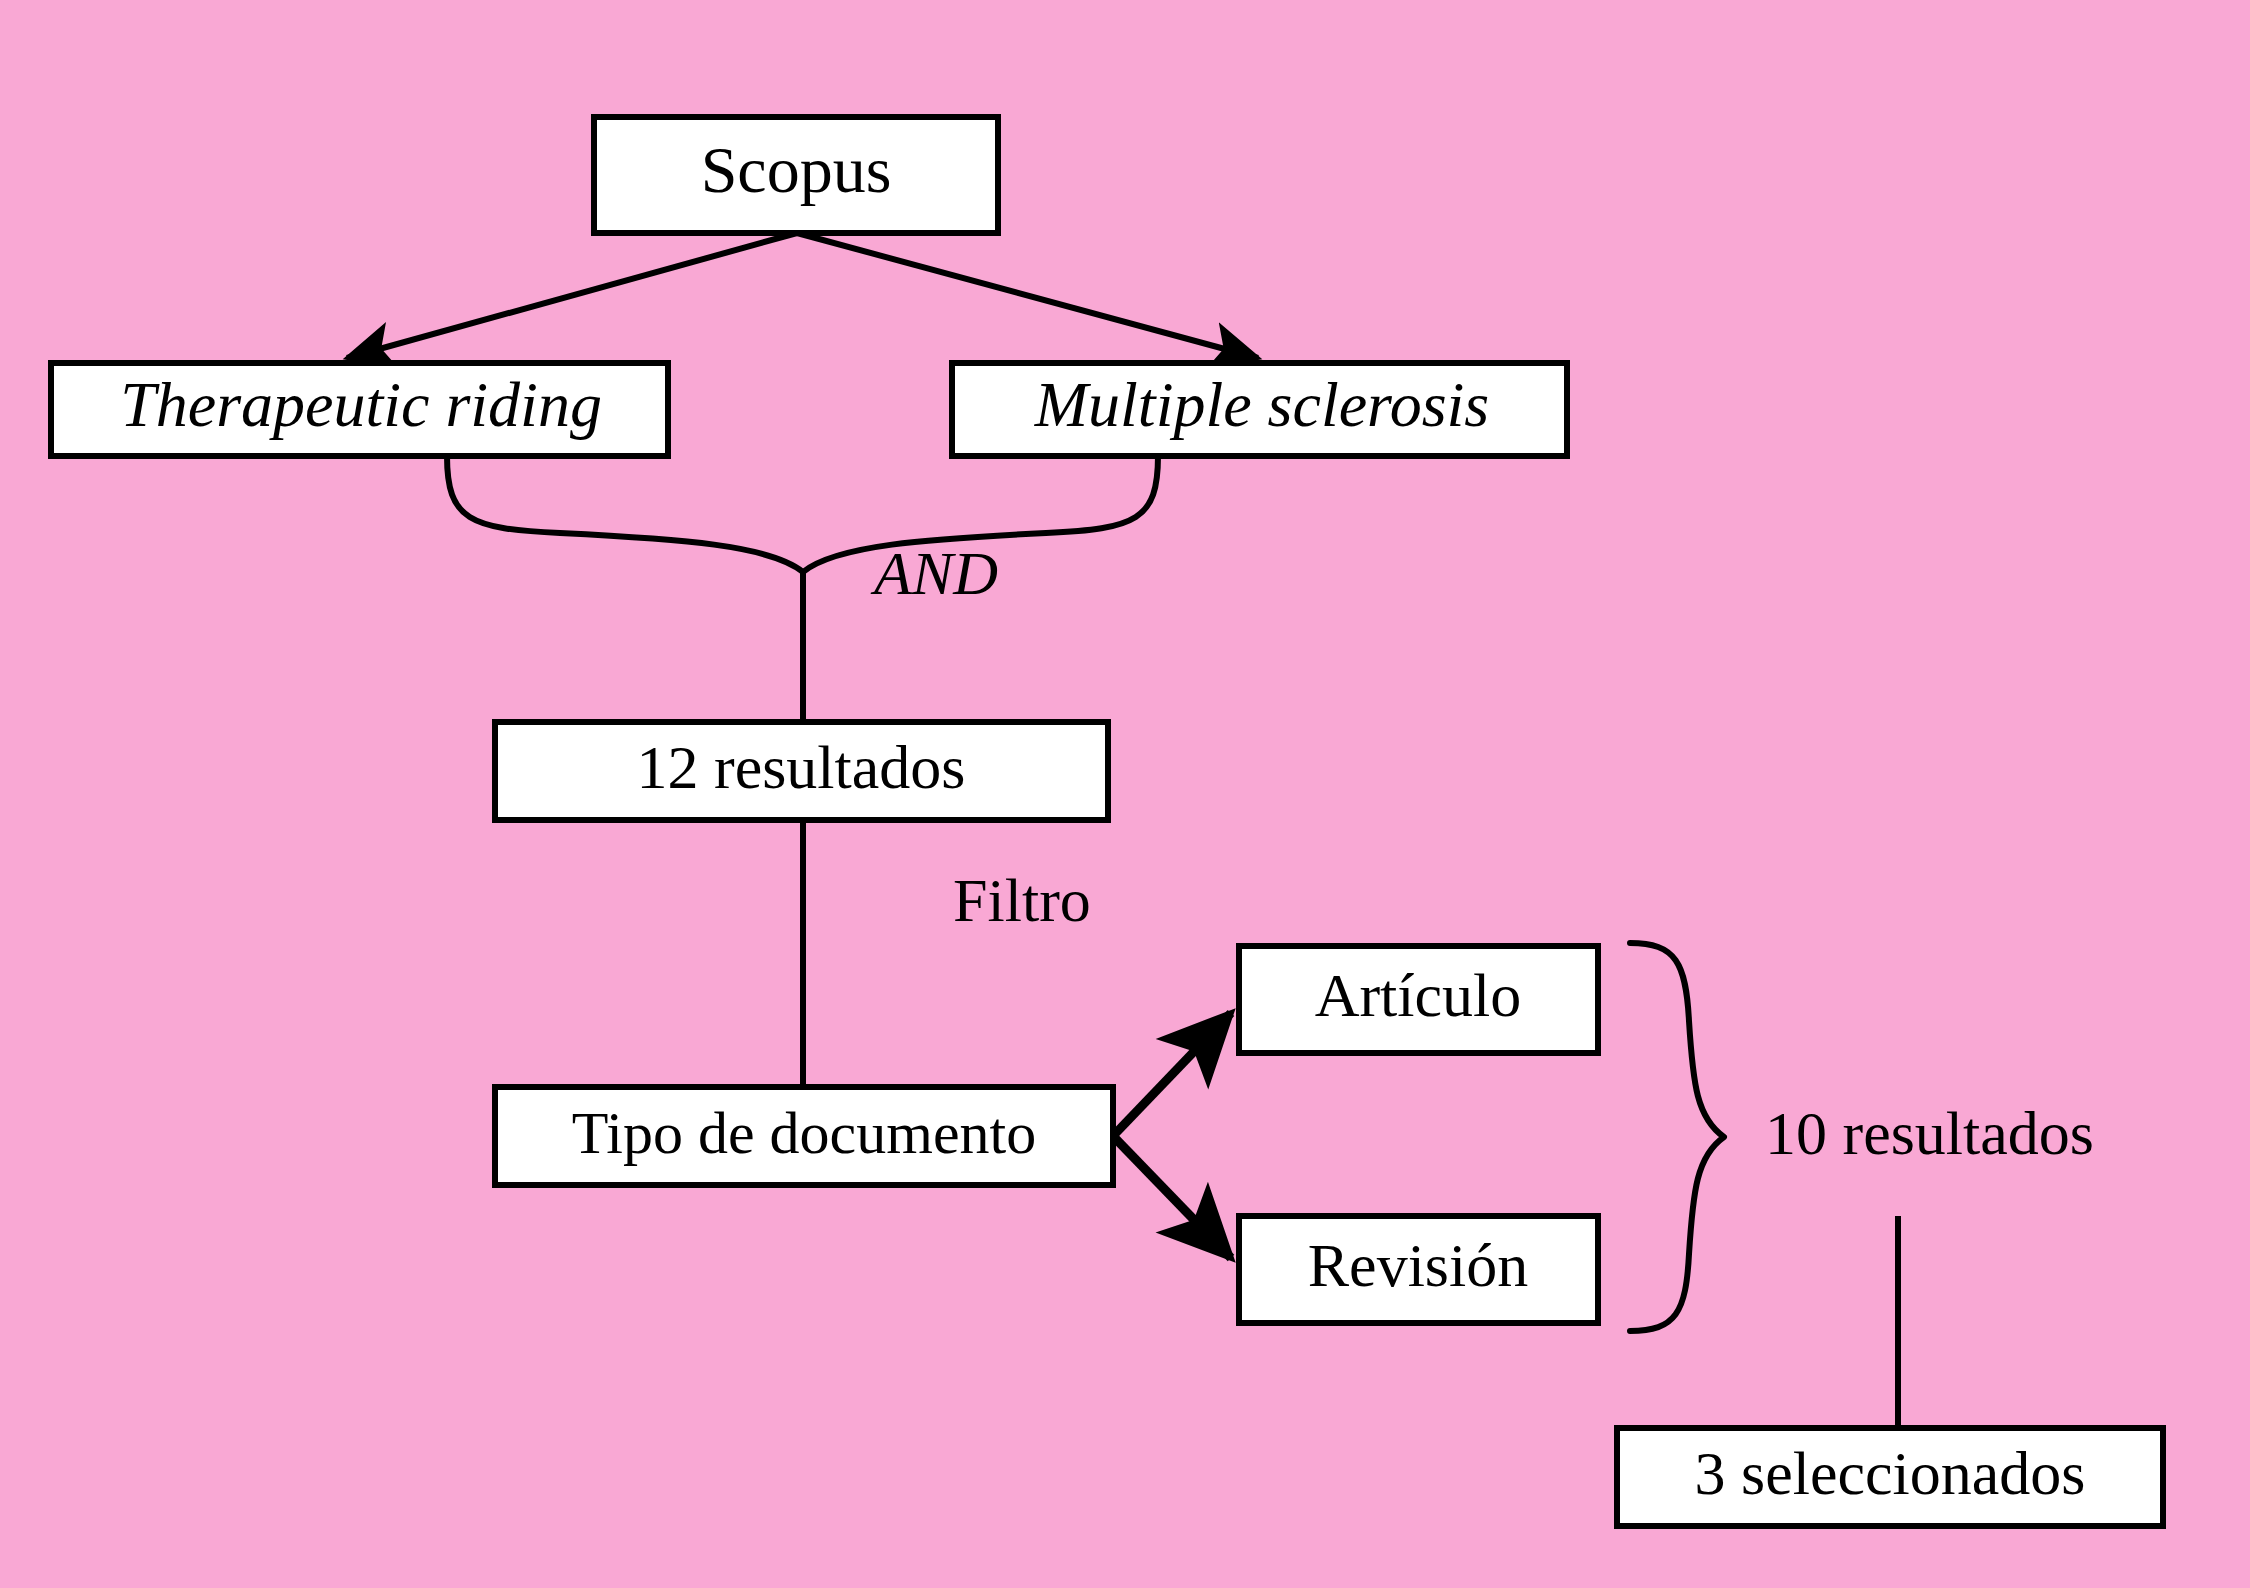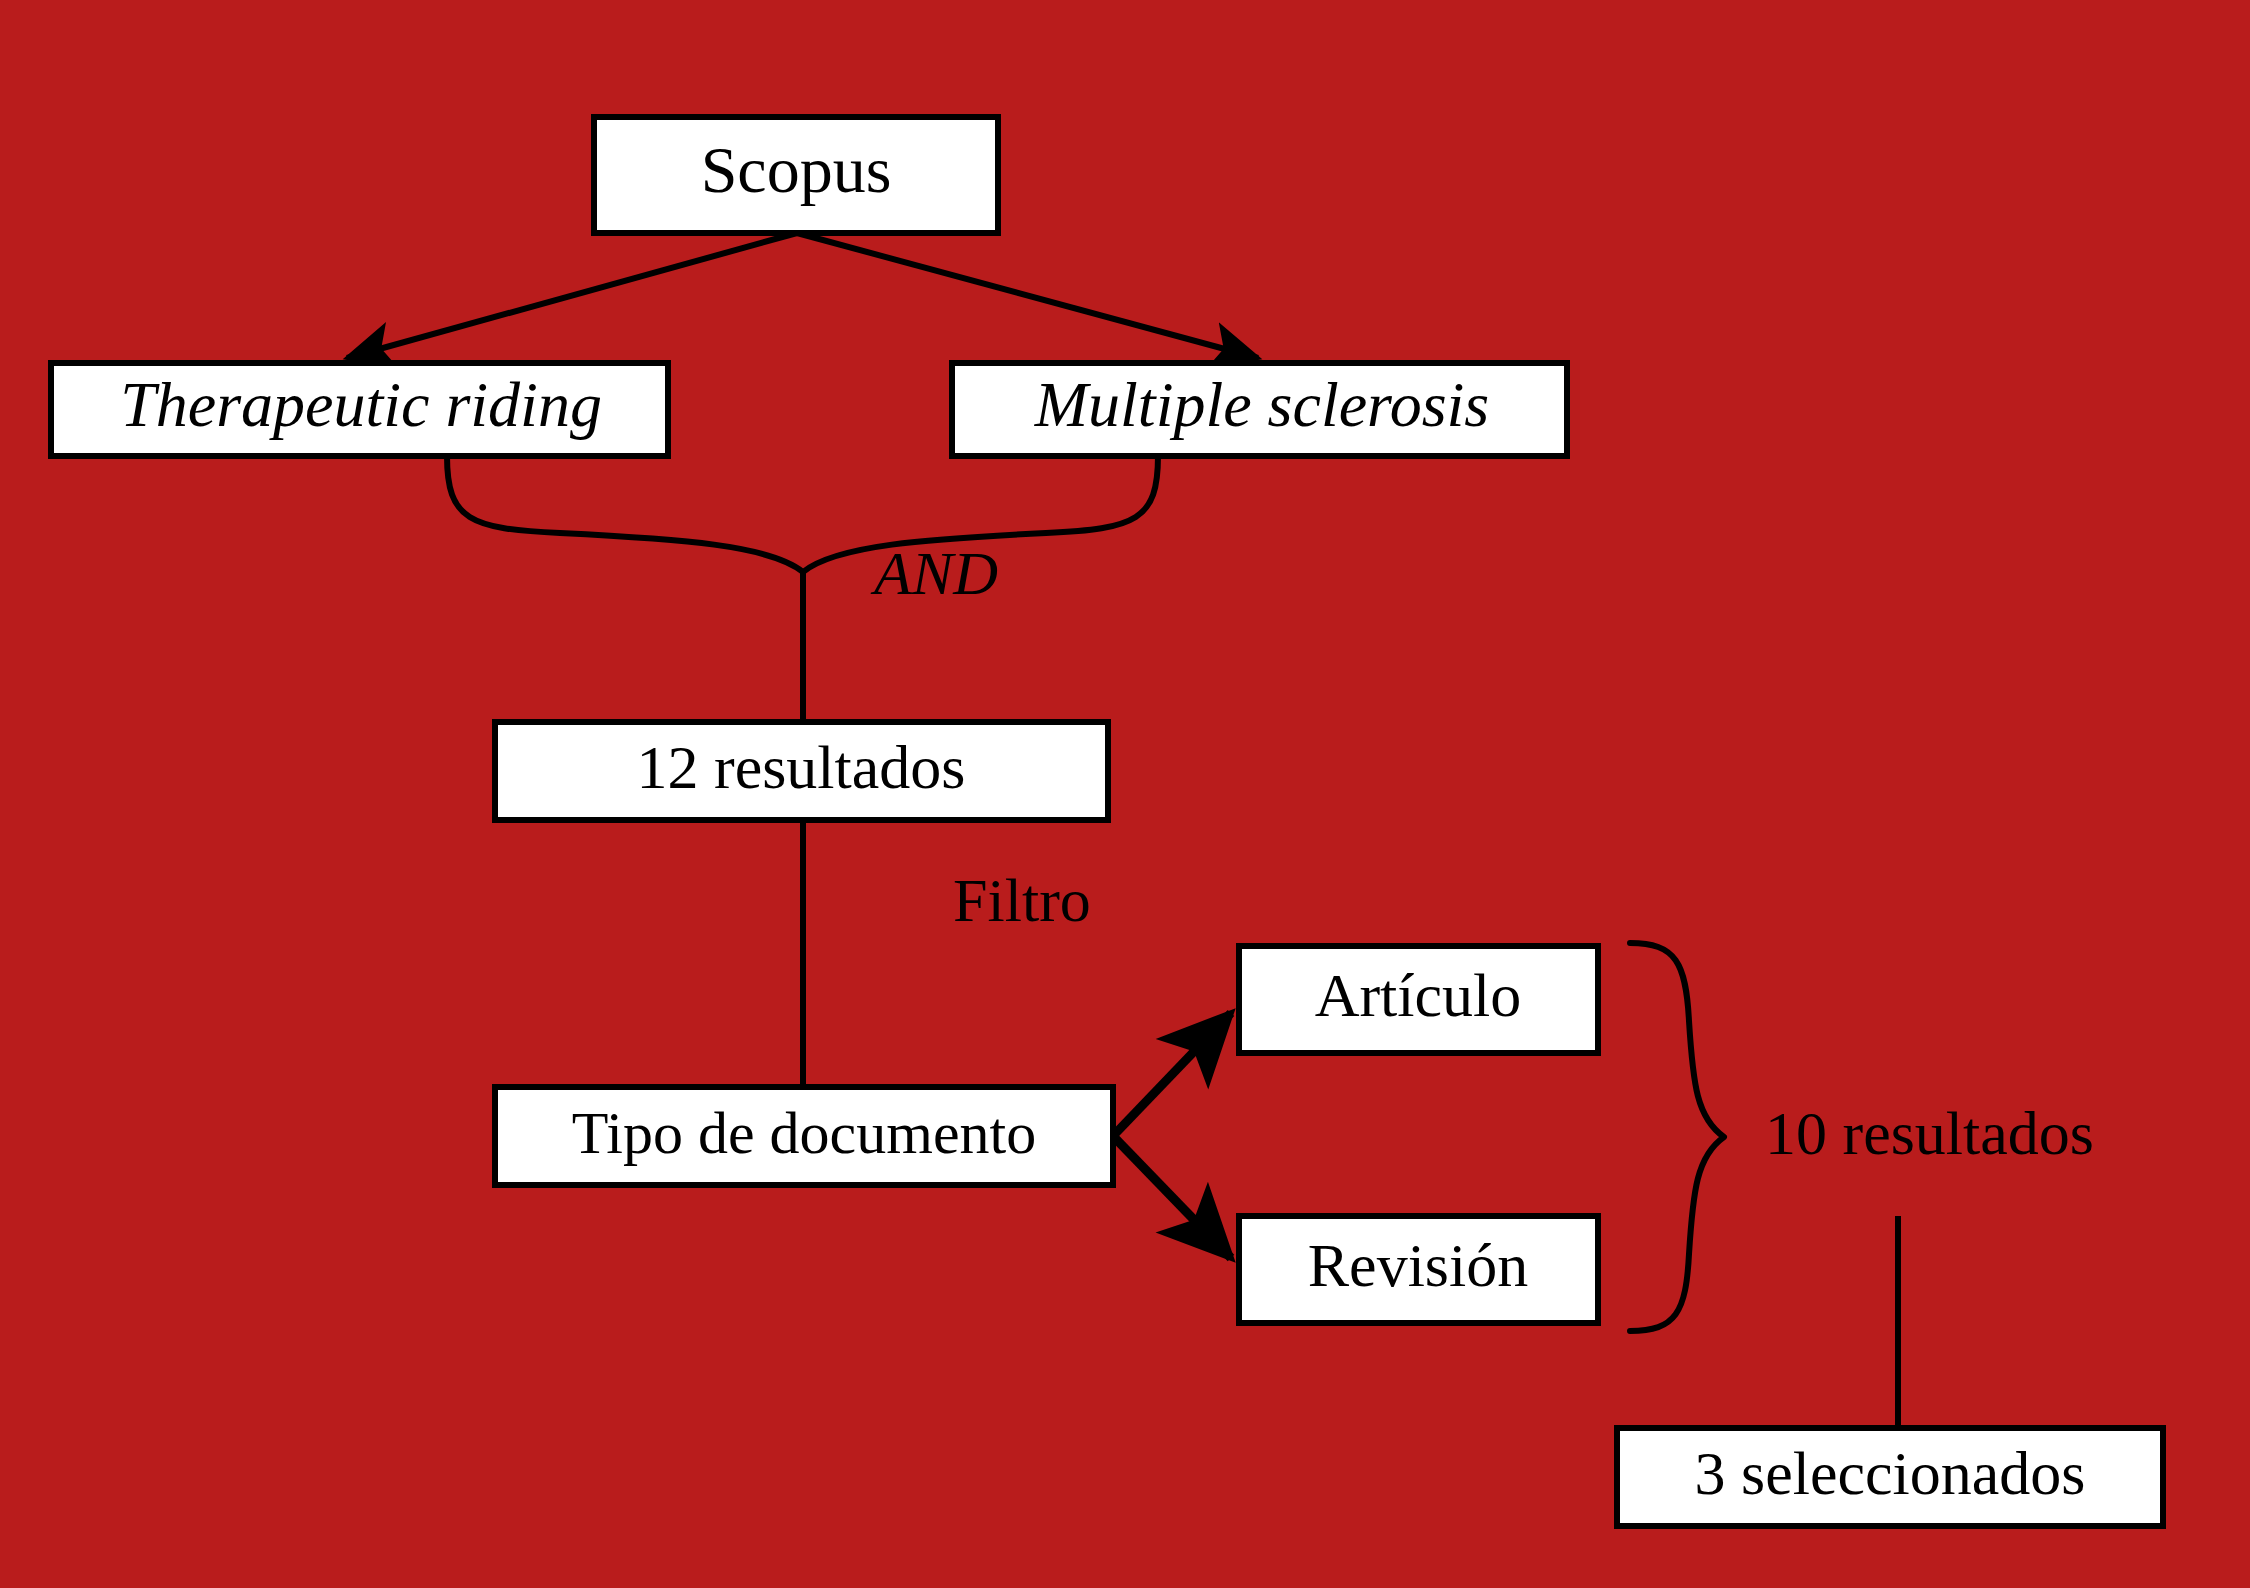--- a/index.html
+++ b/index.html
@@ -10,21 +10,21 @@
   body {
     width: 2250px;
     height: 1588px;
     overflow: hidden;
     font-family: "Liberation Serif", "DejaVu Serif", serif;
   }
   #diagram-root {
     position: relative;
     width: 2250px;
     height: 1588px;
-    background: #b91c1c;
+    background: #f9a8d4;
   }
   svg.flow-canvas {
     position: absolute;
     top: 0;
     left: 0;
     width: 2250px;
     height: 1588px;
     display: block;
   }
   .node-text {

